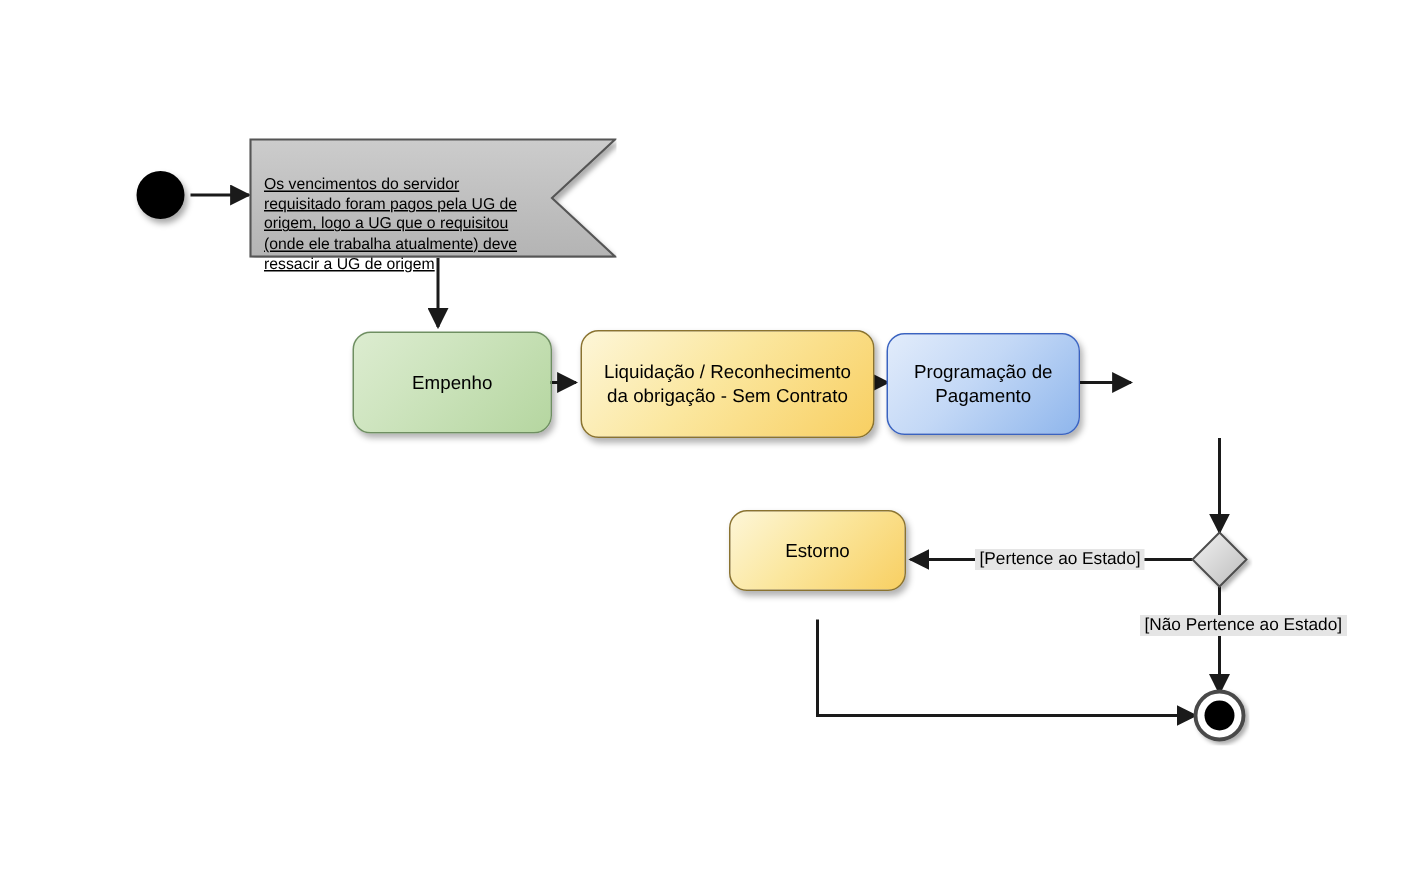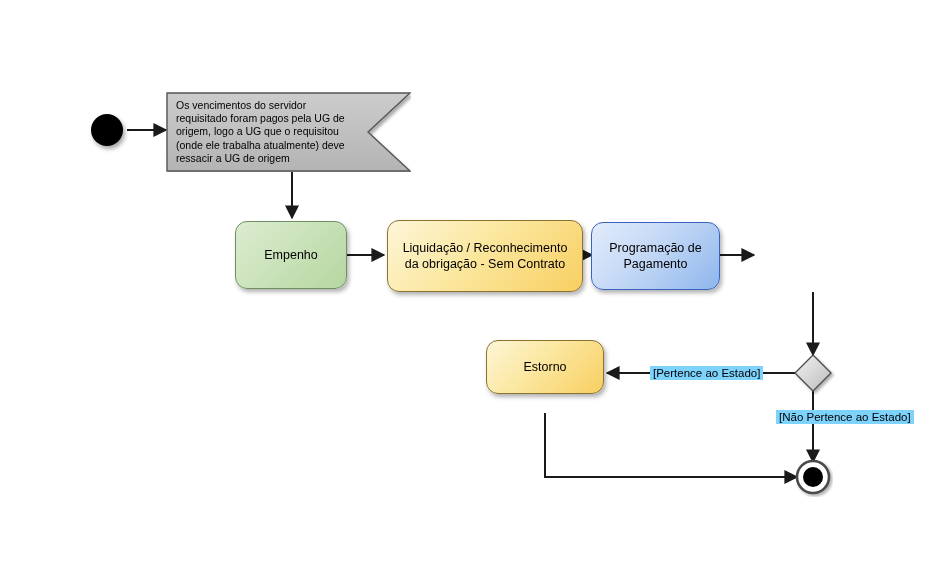--- a/index.html
+++ b/index.html
@@ -67,26 +67,27 @@
   .note-shape {
     position: absolute;
     left: 0;
     top: 0;
     width: 100%;
     height: 100%;
   }
   .note-text {
     position: absolute;
     left: 10px;
-    top: 7px;
+    top: 25px;
     width: 182px;
     font-size: 10.5px;
     line-height: 13.2px;
     color: #000000;
     white-space: pre-line;
+    text-decoration: underline;
   }
   
   .start-node {
     position: absolute;
     border-radius: 50%;
     background: #000000;
     box-shadow: 2px 3px 4px rgba(0,0,0,0.35);
   }
   .end-node {
     position: absolute;
@@ -94,21 +95,21 @@
   
   .diamond {
     position: absolute;
   }
   
   .edge-label {
     position: absolute;
     font-size: 11.5px;
     line-height: 14px;
     color: #000000;
-    background: #7dd3fc;
+    background: #e5e5e5;
     padding: 0 3px;
     white-space: nowrap;
   }
 </style>
 </head>
 <body>
 
 <div id="canvas">
 
   <svg class="edge-layer" viewBox="0 0 950 588" width="950" height="588">
@@ -148,21 +149,21 @@
         </linearGradient>
         <filter id="noteShadow" x="-20%" y="-20%" width="150%" height="150%">
           <feDropShadow dx="2" dy="3" stdDeviation="1.6" flood-color="#000000" flood-opacity="0.32"></feDropShadow>
         </filter>
       </defs>
       <path d="M 1 1 L 244 1 L 202 40 L 244 79 L 1 79 Z" fill="url(#noteGrad)" stroke="#555555" stroke-width="1.4" filter="url(#noteShadow)"></path>
     </svg>
     <div class="note-text">Os vencimentos do servidor requisitado foram pagos pela UG de origem, logo a UG que o requisitou (onde ele trabalha atualmente) deve ressacir a UG de origem</div>
   </div>
 
-  <div class="node node-green" style="left:235px; top:221px; width:112px; height:68px;">
+  <div class="node node-green" style="left:235px; top:221px; width:133px; height:68px;">
     <span>Empenho</span>
   </div>
 
   <div class="node node-amber" style="left:387px; top:220px; width:196px; height:72px;">
     <span>Liquidação / Reconhecimento da obrigação - Sem Contrato</span>
   </div>
 
   <div class="node node-blue" style="left:591px; top:222px; width:129px; height:68px;">
     <span>Programação de Pagamento</span>
   </div>
@@ -194,15 +195,15 @@
           <feDropShadow dx="2" dy="2" stdDeviation="1.4" flood-color="#000000" flood-opacity="0.32"></feDropShadow>
         </filter>
       </defs>
       <circle cx="18" cy="18" r="16" fill="#ffffff" stroke="#4a4a4a" stroke-width="2.6" filter="url(#eShadow)"></circle>
       <circle cx="18" cy="18" r="10" fill="#000000"></circle>
     </svg>
   </div>
 
   <div class="edge-label" style="left:650px; top:366px;">[Pertence ao Estado]</div>
 
-  <div class="edge-label" style="left:776px; top:410px;">[Não Pertence ao Estado]</div>
+  <div class="edge-label" style="left:760px; top:410px;">[Não Pertence ao Estado]</div>
 
 </div>
 
 </body></html>

